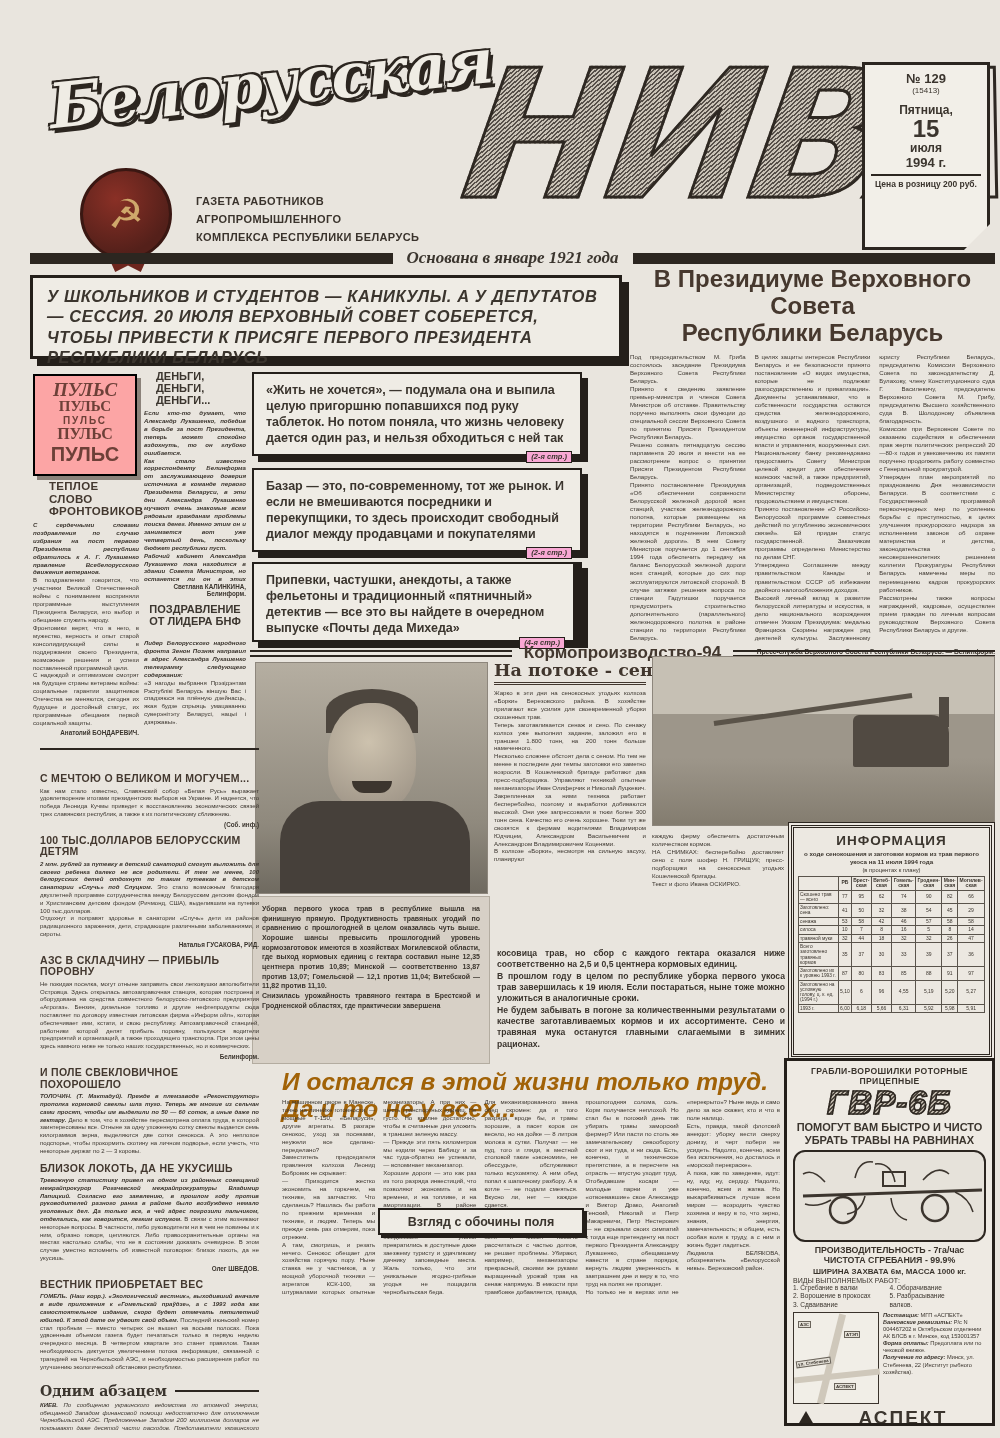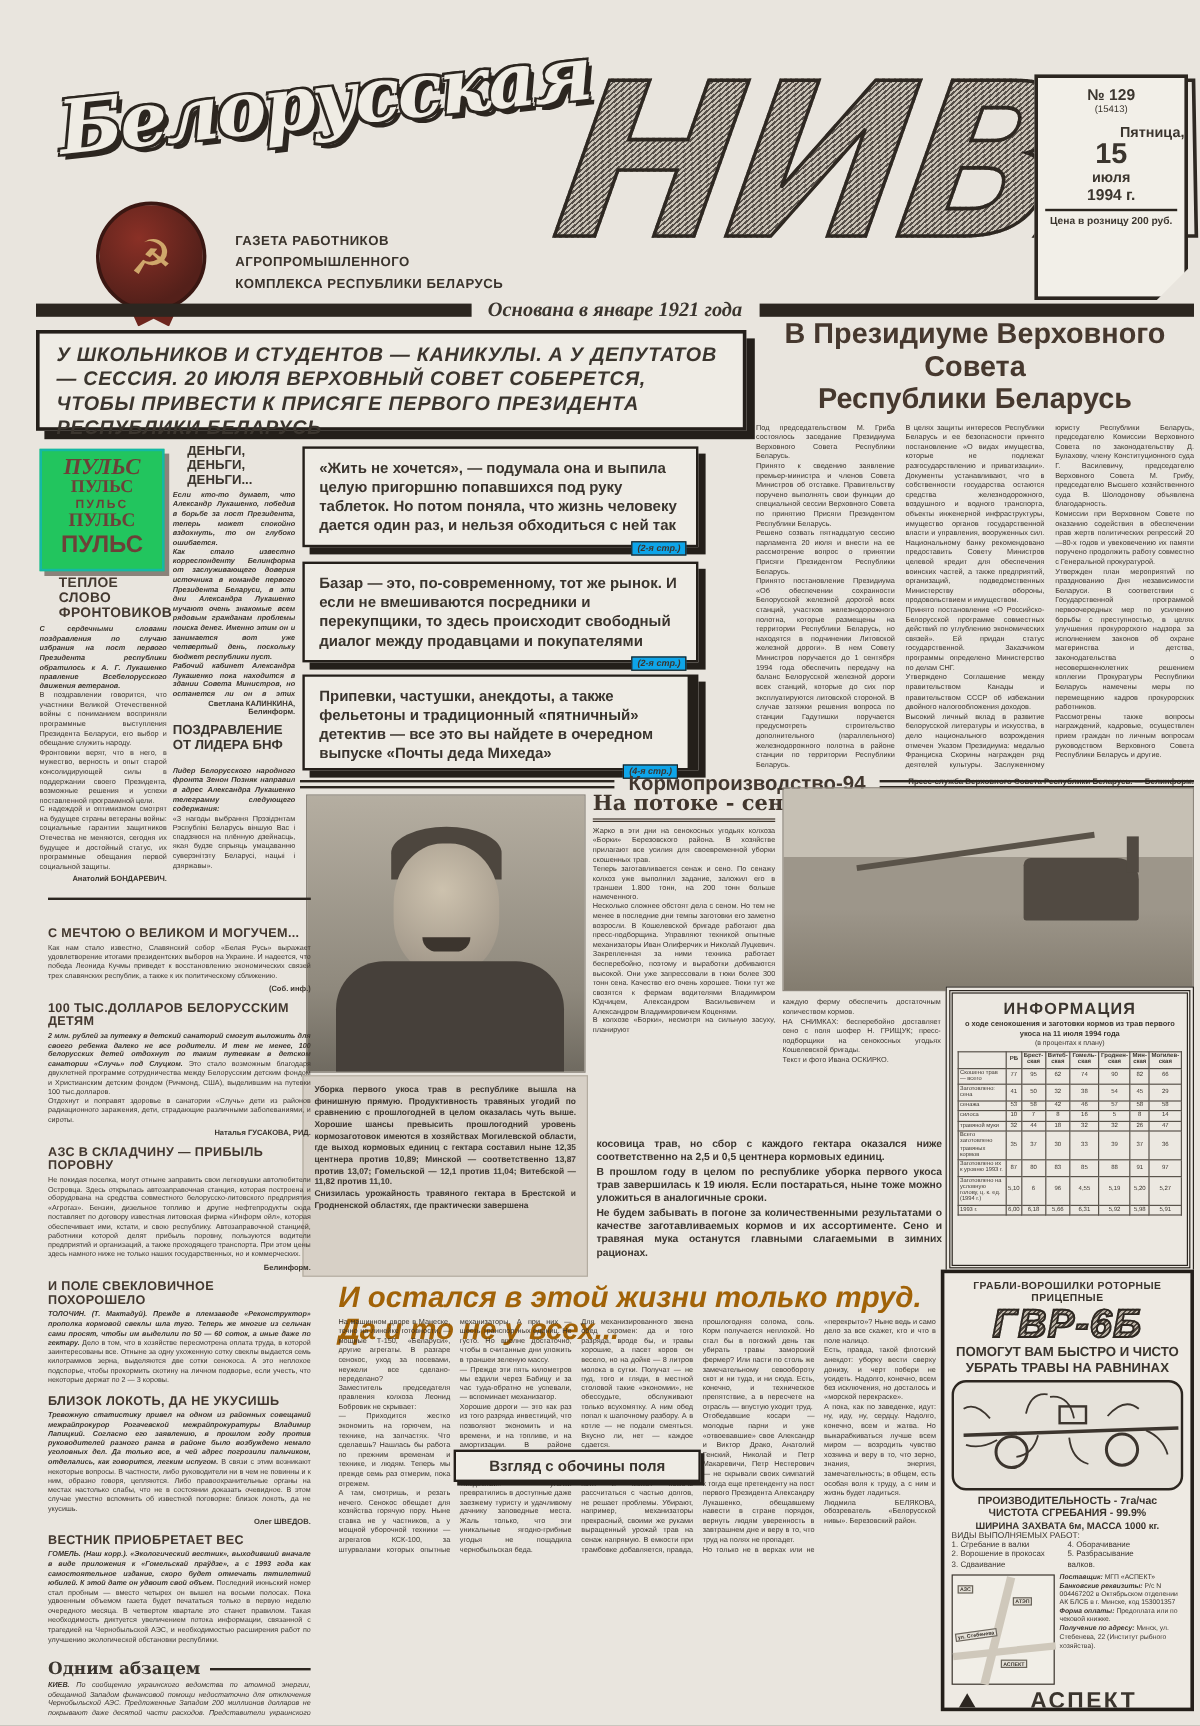--- a/index.html
+++ b/index.html
@@ -20,21 +20,21 @@
     font-size:178px;line-height:215px;font-weight:900;font-style:italic;transform:skewX(-9deg);
     background:repeating-linear-gradient(135deg,#57504a 0 1.6px,#c9c2b6 1.6px 3.4px);
     -webkit-background-clip:text;background-clip:text;color:transparent;
     -webkit-text-stroke:3px #2e2822;letter-spacing:-6px;text-align:center;}
   #calendar{position:absolute;left:862px;top:62px;width:128px;height:188px;background:#f2efe8;
     border:3px solid #2c2620;text-align:center;}
   #calendar:after{content:"";position:absolute;right:-3px;bottom:-3px;border-style:solid;
     border-width:0 0 26px 26px;border-color:transparent transparent #e9e5de transparent;}
   #calendar .no{font-weight:bold;font-size:13px;margin-top:6px;}
   #calendar .iss{font-size:8px;}
-  #calendar .dow{font-weight:bold;font-size:12px;margin-top:8px;text-align:right;}
+  #calendar .dow{font-weight:bold;font-size:12px;margin-top:8px;}
   #calendar .day{font-weight:bold;font-size:24px;line-height:1;}
   #calendar .mon{font-weight:bold;font-size:12px;}
   #calendar .yr{font-weight:bold;font-size:13px;margin-bottom:4px;}
   #calendar .price{border-top:2px solid #2c2620;margin:3px 6px 0;font-weight:bold;font-size:8.5px;padding-top:3px;}
   #emblem{position:absolute;left:80px;top:168px;width:96px;height:112px;}
   #emblem .medal{width:92px;height:92px;border-radius:50%;
     background:radial-gradient(circle at 38% 32%,#8a3026,#54201a 70%);
     border:3px solid #3a1712;display:flex;align-items:center;justify-content:center;}
   #emblem .medal span{font-size:40px;color:#cfa76b;}
   #emblem .ribbon{width:40px;height:16px;margin:-4px auto 0;background:#6d251d;
@@ -48,41 +48,41 @@
   #lead-box{position:absolute;left:30px;top:275px;width:592px;height:84px;background:#efece5;
     border:3px solid #241f1a;box-shadow:7px 7px 0 #241f1a;padding:8px 14px;
     font-weight:bold;font-style:italic;font-size:16.5px;line-height:1.23;letter-spacing:.6px;}
   
   #presidium{position:absolute;left:630px;top:266px;width:365px;}
   #presidium h2{margin:0 0 6px;text-align:center;font-size:24px;line-height:1.12;color:#46382e;}
   #presidium .cols{columns:3;column-gap:9px;height:292px;overflow:hidden;font-size:6.1px;line-height:1.32;
     text-align:justify;white-space:pre-line;}
   #presidium .sig{font-weight:bold;font-size:6.6px;text-align:right;margin-top:3px;}
   
-  #pulse-box{position:absolute;left:33px;top:374px;width:104px;height:102px;background:#22c55e;
-    border:2px solid #14b8a6;box-shadow:4px 4px 0 #8b827a;padding:4px 6px;color:#6d4038;text-align:center;}
+  #pulse-box{position:absolute;left:33px;top:374px;width:104px;height:102px;background:#fca5a5;
+    border:2px solid #000000;box-shadow:4px 4px 0 #8b827a;padding:4px 6px;color:#6d4038;text-align:center;}
   .pulse-line{font-weight:bold;color:#6d4038;}
   .p0{font-family:"Liberation Serif",serif;font-style:italic;font-size:19px;line-height:1;}
   .p1{font-family:"Liberation Serif",serif;font-size:15px;line-height:1.05;}
   .p2{font-size:10px;letter-spacing:2px;line-height:1.15;}
   .p3{font-family:"Liberation Serif",serif;font-size:16px;line-height:1.05;}
   .p4{font-size:20px;line-height:1.15;}
   #warm-word{position:absolute;left:33px;top:480px;width:106px;}
   #warm-word h3{font-size:11.5px;margin:0 16px 3px;}
   #warm-word .tiny{height:236px;overflow:hidden;}
   
   #money-col{position:absolute;left:144px;top:370px;width:102px;}
   #money-col h3{font-size:11px;margin:0 12px 3px;}
   #money-col .tiny{height:172px;overflow:hidden;}
-  #bnf h3{font-size:11px;margin:6px 0 12px;}
+  #bnf h3{font-size:11px;margin:6px 0 12px;text-align:center;}
   #bnf .tiny{height:118px;overflow:hidden;}
   
   .qbox{position:absolute;left:252px;width:330px;background:#efece5;border:2px solid #241f1a;
     box-shadow:6px 6px 0 #241f1a;padding:8px 12px;font-weight:bold;font-size:12.5px;line-height:1.28;}
-  .qbox .pref{position:absolute;right:8px;bottom:-9px;background:#0ea5e9;border:1px solid #241f1a;
+  .qbox .pref{position:absolute;right:8px;bottom:-9px;background:#f9a8d4;border:1px solid #241f1a;
     font-size:7.5px;font-style:italic;padding:0 4px;font-weight:bold;}
   #qbox3{border-right:9px solid #241f1a;}
   
   #korm-header{position:absolute;left:250px;top:643px;width:745px;display:flex;align-items:center;}
   #korm-header .dl{flex:1;height:7px;border-top:2px solid #2c2620;border-bottom:2px solid #2c2620;}
   #korm-header .txt{font-weight:bold;font-size:17px;padding:0 12px;white-space:nowrap;color:#43382f;}
   .photo{position:absolute;overflow:hidden;border:1px solid #8d867c;}
   #photo-man{left:255px;top:662px;width:233px;height:232px;background:linear-gradient(#b5aea1,#8f897d 70%,#6f6a60);}
   #photo-man .face{position:absolute;left:72px;top:40px;width:88px;height:108px;border-radius:46% 46% 42% 42%;
     background:radial-gradient(circle at 46% 36%,#cdc2ae,#a2988a 80%);}

